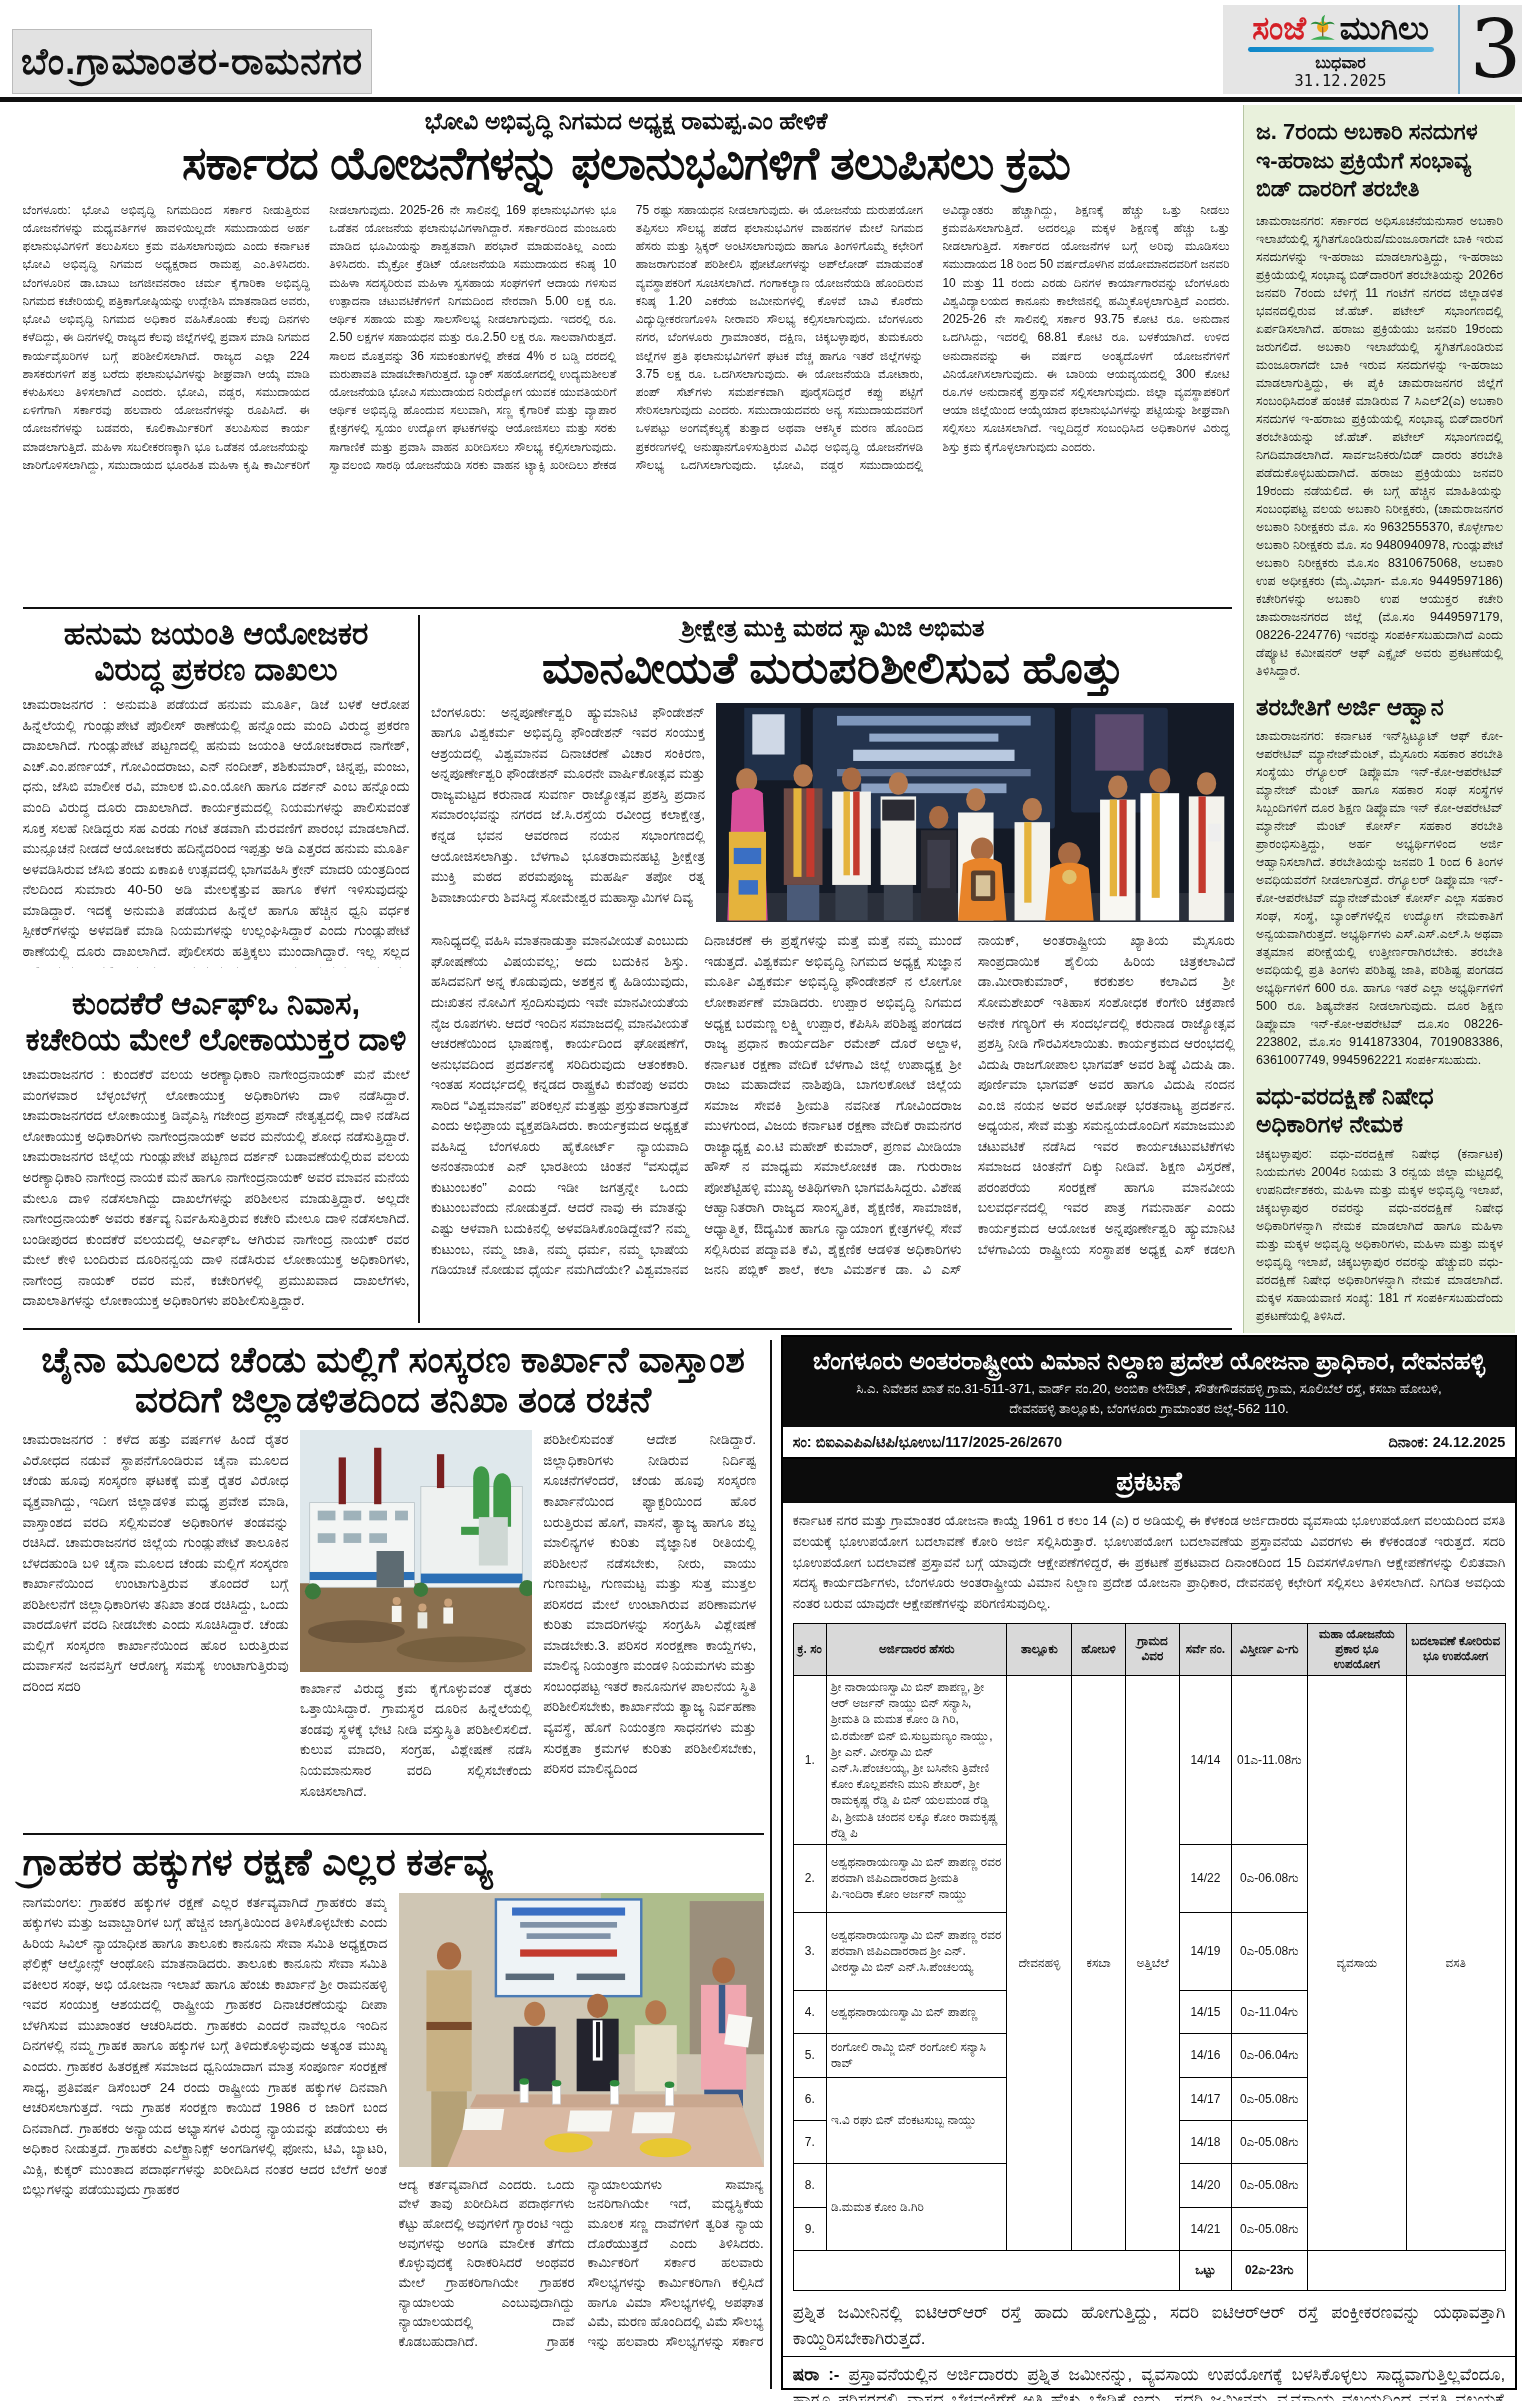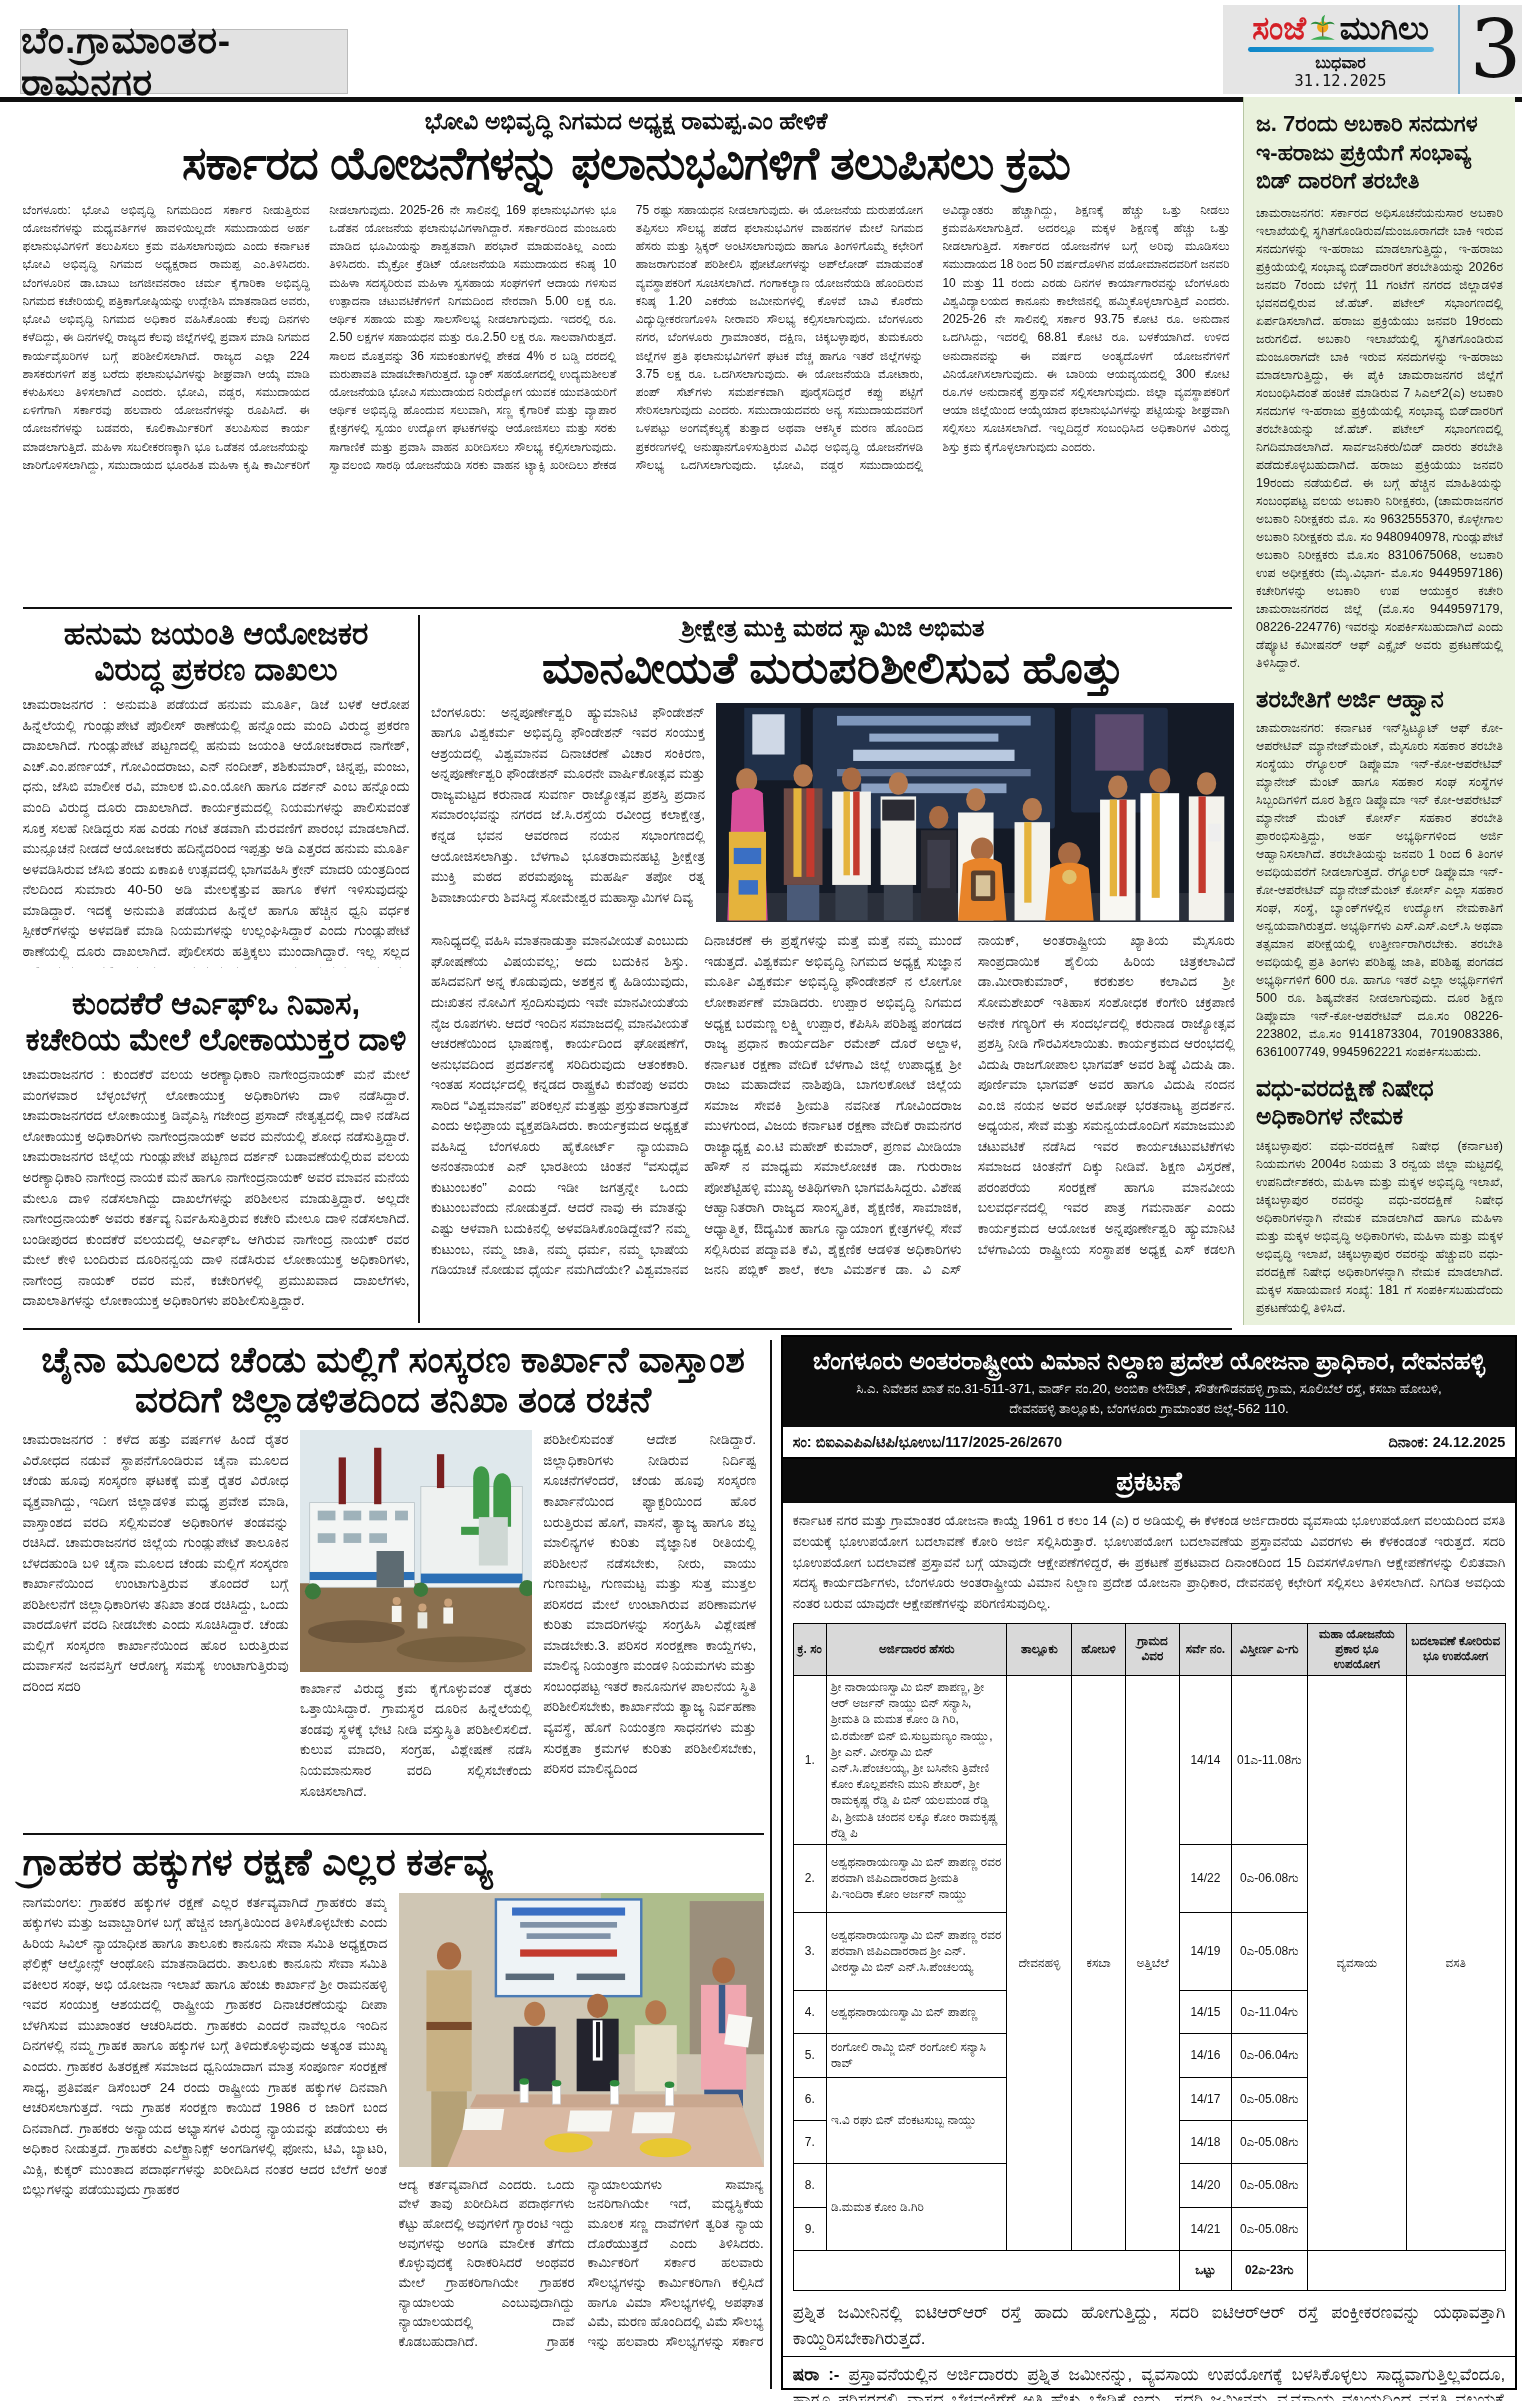--- a/index.html
+++ b/index.html
@@ -56,21 +56,21 @@
   .nnote{padding:4.8px 9.7px;font-size:17px;line-height:1.5;text-align:justify;}
   .rule-v{background:#111;}
   .rule-h{background:#111;}
   svg{display:block;}
 </style>
 </head>
 <body>
 
 <div class="page">
 
-  <div class="abs section-box" style="left:20px;top:29px;width:328px;height:65px;">
+  <div class="abs section-box" style="left:12px;top:29px;width:360px;height:65px;">
     <span>ಬೆಂ.ಗ್ರಾಮಾಂತರ-ರಾಮನಗರ</span>
   </div>
 
   <div class="abs masthead" style="left:1209px;top:4.8px;width:308px;height:89px;">
     <div class="mast-left">
       <div class="logo-row">
         <span class="logo-red">ಸಂಜೆ</span>
         <span>
           <svg width="27.4" height="27.4" viewBox="0 0 34 34">
             <circle cx="17" cy="16" r="7" fill="#f2a71b"></circle>
@@ -91,21 +91,21 @@
   </div>
 
   <div class="abs black-rule" style="left:0;top:97px;width:1523px;height:4.8px;"></div>
 
   <div class="abs" style="left:22.6px;top:108px;width:1207px;">
     <div class="kicker c">ಭೋವಿ ಅಭಿವೃದ್ಧಿ ನಿಗಮದ ಅಧ್ಯಕ್ಷ ರಾಮಪ್ಪ.ಎಂ ಹೇಳಿಕೆ</div>
     <div class="headline-xl c" style="margin-top:4.8px;">ಸರ್ಕಾರದ ಯೋಜನೆಗಳನ್ನು ಫಲಾನುಭವಿಗಳಿಗೆ ತಲುಪಿಸಲು ಕ್ರಮ</div>
     <div class="body-txt jus cols4 clip" style="margin-top:13px;height:386px;">ಬೆಂಗಳೂರು: ಭೋವಿ ಅಭಿವೃದ್ಧಿ ನಿಗಮದಿಂದ ಸರ್ಕಾರ ನೀಡುತ್ತಿರುವ ಯೋಜನೆಗಳನ್ನು ಮಧ್ಯವರ್ತಿಗಳ ಹಾವಳಿಯಿಲ್ಲದೇ ಸಮುದಾಯದ ಅರ್ಹ ಫಲಾನುಭವಿಗಳಿಗೆ ತಲುಪಿಸಲು ಕ್ರಮ ವಹಿಸಲಾಗುವುದು ಎಂದು ಕರ್ನಾಟಕ ಭೋವಿ ಅಭಿವೃದ್ಧಿ ನಿಗಮದ ಅಧ್ಯಕ್ಷರಾದ ರಾಮಪ್ಪ ಎಂ.ತಿಳಿಸಿದರು. ಬೆಂಗಳೂರಿನ ಡಾ.ಬಾಬು ಜಗಜೀವನರಾಂ ಚರ್ಮ ಕೈಗಾರಿಕಾ ಅಭಿವೃದ್ಧಿ ನಿಗಮದ ಕಚೇರಿಯಲ್ಲಿ ಪತ್ರಿಕಾಗೋಷ್ಠಿಯನ್ನು ಉದ್ದೇಶಿಸಿ ಮಾತನಾಡಿದ ಅವರು, ಭೋವಿ ಅಭಿವೃದ್ಧಿ ನಿಗಮದ ಅಧಿಕಾರ ವಹಿಸಿಕೊಂಡು ಕೆಲವು ದಿನಗಳು ಕಳೆದಿದ್ದು, ಈ ದಿನಗಳಲ್ಲಿ ರಾಜ್ಯದ ಕೆಲವು ಜಿಲ್ಲೆಗಳಲ್ಲಿ ಪ್ರವಾಸ ಮಾಡಿ ನಿಗಮದ ಕಾರ್ಯವೈಖರಿಗಳ ಬಗ್ಗೆ ಪರಿಶೀಲಿಸಲಾಗಿದೆ. ರಾಜ್ಯದ ಎಲ್ಲಾ 224 ಶಾಸಕರುಗಳಿಗೆ ಪತ್ರ ಬರೆದು ಫಲಾನುಭವಿಗಳನ್ನು ಶೀಘ್ರವಾಗಿ ಆಯ್ಕೆ ಮಾಡಿ ಕಳುಹಿಸಲು ತಿಳಿಸಲಾಗಿದೆ ಎಂದರು. ಭೋವಿ, ವಡ್ಡರ, ಸಮುದಾಯದ ಏಳಿಗೆಗಾಗಿ ಸರ್ಕಾರವು ಹಲವಾರು ಯೋಜನೆಗಳನ್ನು ರೂಪಿಸಿದೆ. ಈ ಯೋಜನೆಗಳನ್ನು ಬಡವರು, ಕೂಲಿಕಾರ್ಮಿಕರಿಗೆ ತಲುಪಿಸುವ ಕಾರ್ಯ ಮಾಡಲಾಗುತ್ತಿದೆ. ಮಹಿಳಾ ಸಬಲೀಕರಣಕ್ಕಾಗಿ ಭೂ ಒಡೆತನ ಯೋಜನೆಯನ್ನು ಜಾರಿಗೊಳಿಸಲಾಗಿದ್ದು, ಸಮುದಾಯದ ಭೂರಹಿತ ಮಹಿಳಾ ಕೃಷಿ ಕಾರ್ಮಿಕರಿಗೆ ನೀಡಲಾಗುವುದು. 2025-26 ನೇ ಸಾಲಿನಲ್ಲಿ 169 ಫಲಾನುಭವಿಗಳು ಭೂ ಒಡೆತನ ಯೋಜನೆಯ ಫಲಾನುಭವಿಗಳಾಗಿದ್ದಾರೆ. ಸರ್ಕಾರದಿಂದ ಮಂಜೂರು ಮಾಡಿದ ಭೂಮಿಯನ್ನು ಶಾಶ್ವತವಾಗಿ ಪರಭಾರೆ ಮಾಡುವಂತಿಲ್ಲ ಎಂದು ತಿಳಿಸಿದರು. ಮೈಕ್ರೋ ಕ್ರೆಡಿಟ್ ಯೋಜನೆಯಡಿ ಸಮುದಾಯದ ಕನಿಷ್ಠ 10 ಮಹಿಳಾ ಸದಸ್ಯರಿರುವ ಮಹಿಳಾ ಸ್ವಸಹಾಯ ಸಂಘಗಳಿಗೆ ಆದಾಯ ಗಳಿಸುವ ಉತ್ಪಾದನಾ ಚಟುವಟಿಕೆಗಳಿಗೆ ನಿಗಮದಿಂದ ನೇರವಾಗಿ 5.00 ಲಕ್ಷ ರೂ. ಆರ್ಥಿಕ ಸಹಾಯ ಮತ್ತು ಸಾಲಸೌಲಭ್ಯ ನೀಡಲಾಗುವುದು. ಇದರಲ್ಲಿ ರೂ. 2.50 ಲಕ್ಷಗಳ ಸಹಾಯಧನ ಮತ್ತು ರೂ.2.50 ಲಕ್ಷ ರೂ. ಸಾಲವಾಗಿರುತ್ತದೆ. ಸಾಲದ ಮೊತ್ತವನ್ನು 36 ಸಮಕಂತುಗಳಲ್ಲಿ ಶೇಕಡ 4% ರ ಬಡ್ಡಿ ದರದಲ್ಲಿ ಮರುಪಾವತಿ ಮಾಡಬೇಕಾಗಿರುತ್ತದೆ. ಬ್ಯಾಂಕ್ ಸಹಯೋಗದಲ್ಲಿ ಉದ್ಯಮಶೀಲತೆ ಯೋಜನೆಯಡಿ ಭೋವಿ ಸಮುದಾಯದ ನಿರುದ್ಯೋಗ ಯುವಕ ಯುವತಿಯರಿಗೆ ಆರ್ಥಿಕ ಅಭಿವೃದ್ಧಿ ಹೊಂದುವ ಸಲುವಾಗಿ, ಸಣ್ಣ ಕೈಗಾರಿಕೆ ಮತ್ತು ವ್ಯಾಪಾರ ಕ್ಷೇತ್ರಗಳಲ್ಲಿ ಸ್ವಯಂ ಉದ್ಯೋಗ ಘಟಕಗಳನ್ನು ಆಯೋಜಿಸಲು ಮತ್ತು ಸರಕು ಸಾಗಾಣಿಕೆ ಮತ್ತು ಪ್ರವಾಸಿ ವಾಹನ ಖರೀದಿಸಲು ಸೌಲಭ್ಯ ಕಲ್ಪಿಸಲಾಗುವುದು. ಸ್ವಾವಲಂಬಿ ಸಾರಥಿ ಯೋಜನೆಯಡಿ ಸರಕು ವಾಹನ ಟ್ಯಾಕ್ಸಿ ಖರೀದಿಲು ಶೇಕಡ 75 ರಷ್ಟು ಸಹಾಯಧನ ನೀಡಲಾಗುವುದು. ಈ ಯೋಜನೆಯ ದುರುಪಯೋಗ ತಪ್ಪಿಸಲು ಸೌಲಭ್ಯ ಪಡೆದ ಫಲಾನುಭವಿಗಳ ವಾಹನಗಳ ಮೇಲೆ ನಿಗಮದ ಹೆಸರು ಮತ್ತು ಸ್ಟಿಕ್ಕರ್ ಅಂಟಿಸಲಾಗುವುದು ಹಾಗೂ ತಿಂಗಳಿಗೊಮ್ಮೆ ಕಛೇರಿಗೆ ಹಾಜರಾಗುವಂತೆ ಪರಿಶೀಲಿಸಿ ಫೋಟೋಗಳನ್ನು ಅಪ್‌ಲೋಡ್ ಮಾಡುವಂತೆ ವ್ಯವಸ್ಥಾಪಕರಿಗೆ ಸೂಚಿಸಲಾಗಿದೆ. ಗಂಗಾಕಲ್ಯಾಣ ಯೋಜನೆಯಡಿ ಹೊಂದಿರುವ ಕನಿಷ್ಠ 1.20 ಎಕರೆಯ ಜಮೀನುಗಳಲ್ಲಿ ಕೊಳವೆ ಬಾವಿ ಕೊರೆದು ವಿದ್ಯುದ್ದೀಕರಣಗೊಳಿಸಿ ನೀರಾವರಿ ಸೌಲಭ್ಯ ಕಲ್ಪಿಸಲಾಗುವುದು. ಬೆಂಗಳೂರು ನಗರ, ಬೆಂಗಳೂರು ಗ್ರಾಮಾಂತರ, ದಕ್ಷಿಣ, ಚಿಕ್ಕಬಳ್ಳಾಪುರ, ತುಮಕೂರು ಜಿಲ್ಲೆಗಳ ಪ್ರತಿ ಫಲಾನುಭವಿಗಳಿಗೆ ಘಟಕ ವೆಚ್ಚ ಹಾಗೂ ಇತರೆ ಜಿಲ್ಲೆಗಳನ್ನು 3.75 ಲಕ್ಷ ರೂ. ಒದಗಿಸಲಾಗುವುದು. ಈ ಯೋಜನೆಯಡಿ ಮೋಟಾರು, ಪಂಪ್ ಸೆಟ್‌ಗಳು ಸಮರ್ಪಕವಾಗಿ ಪೂರೈಸದಿದ್ದರೆ ಕಪ್ಪು ಪಟ್ಟಿಗೆ ಸೇರಿಸಲಾಗುವುದು ಎಂದರು. ಸಮುದಾಯದವರು ಅನ್ಯ ಸಮುದಾಯದವರಿಗೆ ಒಳಪಟ್ಟು ಅಂಗವೈಕಲ್ಯಕ್ಕೆ ತುತ್ತಾದ ಅಥವಾ ಆಕಸ್ಮಿಕ ಮರಣ ಹೊಂದಿದ ಪ್ರಕರಣಗಳಲ್ಲಿ ಅನುಷ್ಠಾನಗೊಳಿಸುತ್ತಿರುವ ವಿವಿಧ ಅಭಿವೃದ್ಧಿ ಯೋಜನೆಗಳಡಿ ಸೌಲಭ್ಯ ಒದಗಿಸಲಾಗುವುದು. ಭೋವಿ, ವಡ್ಡರ ಸಮುದಾಯದಲ್ಲಿ ಅವಿದ್ಯಾಂತರು ಹೆಚ್ಚಾಗಿದ್ದು, ಶಿಕ್ಷಣಕ್ಕೆ ಹೆಚ್ಚು ಒತ್ತು ನೀಡಲು ಕ್ರಮವಹಿಸಲಾಗುತ್ತಿದೆ. ಅದರಲ್ಲೂ ಮಕ್ಕಳ ಶಿಕ್ಷಣಕ್ಕೆ ಹೆಚ್ಚು ಒತ್ತು ನೀಡಲಾಗುತ್ತಿದೆ. ಸರ್ಕಾರದ ಯೋಜನೆಗಳ ಬಗ್ಗೆ ಅರಿವು ಮೂಡಿಸಲು ಸಮುದಾಯದ 18 ರಿಂದ 50 ವರ್ಷದೊಳಗಿನ ವಯೋಮಾನದವರಿಗೆ ಜನವರಿ 10 ಮತ್ತು 11 ರಂದು ಎರಡು ದಿನಗಳ ಕಾರ್ಯಾಗಾರವನ್ನು ಬೆಂಗಳೂರು ವಿಶ್ವವಿದ್ಯಾಲಯದ ಕಾನೂನು ಕಾಲೇಜಿನಲ್ಲಿ ಹಮ್ಮಿಕೊಳ್ಳಲಾಗುತ್ತಿದೆ ಎಂದರು. 2025-26 ನೇ ಸಾಲಿನಲ್ಲಿ ಸರ್ಕಾರ 93.75 ಕೋಟಿ ರೂ. ಅನುದಾನ ಒದಗಿಸಿದ್ದು, ಇದರಲ್ಲಿ 68.81 ಕೋಟಿ ರೂ. ಬಳಕೆಯಾಗಿದೆ. ಉಳಿದ ಅನುದಾನವನ್ನು ಈ ವರ್ಷದ ಅಂತ್ಯದೊಳಗೆ ಯೋಜನೆಗಳಿಗೆ ವಿನಿಯೋಗಿಸಲಾಗುವುದು. ಈ ಬಾರಿಯ ಆಯವ್ಯಯದಲ್ಲಿ 300 ಕೋಟಿ ರೂ.ಗಳ ಅನುದಾನಕ್ಕೆ ಪ್ರಸ್ತಾವನೆ ಸಲ್ಲಿಸಲಾಗುವುದು. ಜಿಲ್ಲಾ ವ್ಯವಸ್ಥಾಪಕರಿಗೆ ಆಯಾ ಜಿಲ್ಲೆಯಿಂದ ಆಯ್ಕೆಯಾದ ಫಲಾನುಭವಿಗಳನ್ನು ಪಟ್ಟಿಯನ್ನು ಶೀಘ್ರವಾಗಿ ಸಲ್ಲಿಸಲು ಸೂಚಿಸಲಾಗಿದೆ. ಇಲ್ಲದಿದ್ದರೆ ಸಂಬಂಧಿಸಿದ ಅಧಿಕಾರಿಗಳ ವಿರುದ್ಧ ಶಿಸ್ತು ಕ್ರಮ ಕೈಗೊಳ್ಳಲಾಗುವುದು ಎಂದರು.</div>
   </div>
 
-  <div class="abs sidebar clip" style="left:1243px;top:97px;width:272px;height:1228px;">
+  <div class="abs sidebar clip" style="left:1243px;top:105px;width:272px;height:1228px;">
     <div class="sb-title">ಜ. 7ರಂದು ಅಬಕಾರಿ ಸನದುಗಳ ಇ-ಹರಾಜು ಪ್ರಕ್ರಿಯೆಗೆ ಸಂಭಾವ್ಯ ಬಿಡ್ ದಾರರಿಗೆ ತರಬೇತಿ</div>
     <div class="sb-body">ಚಾಮರಾಜನಗರ: ಸರ್ಕಾರದ ಅಧಿಸೂಚನೆಯನುಸಾರ ಅಬಕಾರಿ ಇಲಾಖೆಯಲ್ಲಿ ಸ್ಥಗಿತಗೊಂಡಿರುವ/ಮಂಜೂರಾಗದೇ ಬಾಕಿ ಇರುವ ಸನದುಗಳನ್ನು ಇ-ಹರಾಜು ಮಾಡಲಾಗುತ್ತಿದ್ದು, ಇ-ಹರಾಜು ಪ್ರಕ್ರಿಯೆಯಲ್ಲಿ ಸಂಭಾವ್ಯ ಬಿಡ್‌ದಾರರಿಗೆ ತರಬೇತಿಯನ್ನು 2026ರ ಜನವರಿ 7ರಂದು ಬೆಳಿಗ್ಗೆ 11 ಗಂಟೆಗೆ ನಗರದ ಜಿಲ್ಲಾಡಳಿತ ಭವನದಲ್ಲಿರುವ ಜೆ.ಹೆಚ್. ಪಟೇಲ್ ಸಭಾಂಗಣದಲ್ಲಿ ಏರ್ಪಡಿಸಲಾಗಿದೆ. ಹರಾಜು ಪ್ರಕ್ರಿಯೆಯು ಜನವರಿ 19ರಂದು ಜರುಗಲಿದೆ. ಅಬಕಾರಿ ಇಲಾಖೆಯಲ್ಲಿ ಸ್ಥಗಿತಗೊಂಡಿರುವ ಮಂಜೂರಾಗದೇ ಬಾಕಿ ಇರುವ ಸನದುಗಳನ್ನು ಇ-ಹರಾಜು ಮಾಡಲಾಗುತ್ತಿದ್ದು, ಈ ಪೈಕಿ ಚಾಮರಾಜನಗರ ಜಿಲ್ಲೆಗೆ ಸಂಬಂಧಿಸಿದಂತೆ ಹಂಚಿಕೆ ಮಾಡಿರುವ 7 ಸಿಎಲ್2(ಎ) ಅಬಕಾರಿ ಸನದುಗಳ ಇ-ಹರಾಜು ಪ್ರಕ್ರಿಯೆಯಲ್ಲಿ ಸಂಭಾವ್ಯ ಬಿಡ್‌ದಾರರಿಗೆ ತರಬೇತಿಯನ್ನು ಜೆ.ಹೆಚ್. ಪಟೇಲ್ ಸಭಾಂಗಣದಲ್ಲಿ ನಿಗದಿಮಾಡಲಾಗಿದೆ. ಸಾರ್ವಜನಿಕರು/ಬಿಡ್ ದಾರರು ತರಬೇತಿ ಪಡೆದುಕೊಳ್ಳಬಹುದಾಗಿದೆ. ಹರಾಜು ಪ್ರಕ್ರಿಯೆಯು ಜನವರಿ 19ರಂದು ನಡೆಯಲಿದೆ. ಈ ಬಗ್ಗೆ ಹೆಚ್ಚಿನ ಮಾಹಿತಿಯನ್ನು ಸಂಬಂಧಪಟ್ಟ ವಲಯ ಅಬಕಾರಿ ನಿರೀಕ್ಷಕರು, (ಚಾಮರಾಜನಗರ ಅಬಕಾರಿ ನಿರೀಕ್ಷಕರು ಮೊ. ಸಂ 9632555370, ಕೊಳ್ಳೇಗಾಲ ಅಬಕಾರಿ ನಿರೀಕ್ಷಕರು ಮೊ. ಸಂ 9480940978, ಗುಂಡ್ಲುಪೇಟೆ ಅಬಕಾರಿ ನಿರೀಕ್ಷಕರು ಮೊ.ಸಂ 8310675068, ಅಬಕಾರಿ ಉಪ ಅಧೀಕ್ಷಕರು (ಮೈ.ವಿಭಾಗ- ಮೊ.ಸಂ 9449597186) ಕಚೇರಿಗಳನ್ನು ಅಬಕಾರಿ ಉಪ ಆಯುಕ್ತರ ಕಚೇರಿ ಚಾಮರಾಜನಗರದ ಜಿಲ್ಲೆ (ಮೊ.ಸಂ 9449597179, 08226-224776) ಇವರನ್ನು ಸಂಪರ್ಕಿಸಬಹುದಾಗಿದೆ ಎಂದು ಡೆಪ್ಯೂಟಿ ಕಮೀಷನರ್ ಆಫ್ ಎಕ್ಸೈಜ್ ಅವರು ಪ್ರಕಟಣೆಯಲ್ಲಿ ತಿಳಿಸಿದ್ದಾರೆ.</div>
     <div class="sb-sub">ತರಬೇತಿಗೆ ಅರ್ಜಿ ಆಹ್ವಾನ</div>
     <div class="sb-body">ಚಾಮರಾಜನಗರ: ಕರ್ನಾಟಕ ಇನ್‌ಸ್ಟಿಟ್ಯೂಟ್ ಆಫ್ ಕೋ-ಆಪರೇಟಿವ್ ಮ್ಯಾನೇಜ್‌ಮೆಂಟ್, ಮೈಸೂರು ಸಹಕಾರ ತರಬೇತಿ ಸಂಸ್ಥೆಯು ರೆಗ್ಯೂಲರ್ ಡಿಪ್ಲೊಮಾ ಇನ್-ಕೋ-ಆಪರೇಟಿವ್ ಮ್ಯಾನೇಜ್ ಮೆಂಟ್ ಹಾಗೂ ಸಹಕಾರ ಸಂಘ ಸಂಸ್ಥೆಗಳ ಸಿಬ್ಬಂದಿಗಳಿಗೆ ದೂರ ಶಿಕ್ಷಣ ಡಿಪ್ಲೊಮಾ ಇನ್ ಕೋ-ಆಪರೇಟಿವ್ ಮ್ಯಾನೇಜ್ ಮೆಂಟ್ ಕೋರ್ಸ್ ಸಹಕಾರ ತರಬೇತಿ ಪ್ರಾರಂಭಿಸುತ್ತಿದ್ದು, ಅರ್ಹ ಅಭ್ಯರ್ಥಿಗಳಿಂದ ಅರ್ಜಿ ಆಹ್ವಾನಿಸಲಾಗಿದೆ. ತರಬೇತಿಯನ್ನು ಜನವರಿ 1 ರಿಂದ 6 ತಿಂಗಳ ಅವಧಿಯವರೆಗೆ ನೀಡಲಾಗುತ್ತದೆ. ರೆಗ್ಯೂಲರ್ ಡಿಪ್ಲೊಮಾ ಇನ್-ಕೋ-ಆಪರೇಟಿವ್ ಮ್ಯಾನೇಜ್‌ಮೆಂಟ್ ಕೋರ್ಸ್ ಎಲ್ಲಾ ಸಹಕಾರ ಸಂಘ, ಸಂಸ್ಥೆ, ಬ್ಯಾಂಕ್‌ಗಳಲ್ಲಿನ ಉದ್ಯೋಗ ನೇಮಕಾತಿಗೆ ಅನ್ವಯವಾಗಿರುತ್ತದೆ. ಅಭ್ಯರ್ಥಿಗಳು ಎಸ್.ಎಸ್.ಎಲ್.ಸಿ ಅಥವಾ ತತ್ಸಮಾನ ಪರೀಕ್ಷೆಯಲ್ಲಿ ಉತ್ತೀರ್ಣರಾಗಿರಬೇಕು. ತರಬೇತಿ ಅವಧಿಯಲ್ಲಿ ಪ್ರತಿ ತಿಂಗಳು ಪರಿಶಿಷ್ಟ ಜಾತಿ, ಪರಿಶಿಷ್ಟ ಪಂಗಡದ ಅಭ್ಯರ್ಥಿಗಳಿಗೆ 600 ರೂ. ಹಾಗೂ ಇತರೆ ಎಲ್ಲಾ ಅಭ್ಯರ್ಥಿಗಳಿಗೆ 500 ರೂ. ಶಿಷ್ಯವೇತನ ನೀಡಲಾಗುವುದು. ದೂರ ಶಿಕ್ಷಣ ಡಿಪ್ಲೊಮಾ ಇನ್-ಕೋ-ಆಪರೇಟಿವ್ ದೂ.ಸಂ 08226-223802, ಮೊ.ಸಂ 9141873304, 7019083386, 6361007749, 9945962221 ಸಂಪರ್ಕಿಸಬಹುದು.</div>
     <div class="sb-sub">ವಧು-ವರದಕ್ಷಿಣೆ ನಿಷೇಧ ಅಧಿಕಾರಿಗಳ ನೇಮಕ</div>
     <div class="sb-body">ಚಿಕ್ಕಬಳ್ಳಾಪುರ: ವಧು-ವರದಕ್ಷಿಣೆ ನಿಷೇಧ (ಕರ್ನಾಟಕ) ನಿಯಮಗಳು 2004ರ ನಿಯಮ 3 ರನ್ವಯ ಜಿಲ್ಲಾ ಮಟ್ಟದಲ್ಲಿ ಉಪನಿರ್ದೇಶಕರು, ಮಹಿಳಾ ಮತ್ತು ಮಕ್ಕಳ ಅಭಿವೃದ್ಧಿ ಇಲಾಖೆ, ಚಿಕ್ಕಬಳ್ಳಾಪುರ ರವರನ್ನು ವಧು-ವರದಕ್ಷಿಣೆ ನಿಷೇಧ ಅಧಿಕಾರಿಗಳನ್ನಾಗಿ ನೇಮಕ ಮಾಡಲಾಗಿದೆ ಹಾಗೂ ಮಹಿಳಾ ಮತ್ತು ಮಕ್ಕಳ ಅಭಿವೃದ್ಧಿ ಅಧಿಕಾರಿಗಳು, ಮಹಿಳಾ ಮತ್ತು ಮಕ್ಕಳ ಅಭಿವೃದ್ಧಿ ಇಲಾಖೆ, ಚಿಕ್ಕಬಳ್ಳಾಪುರ ರವರನ್ನು ಹೆಚ್ಚುವರಿ ವಧು-ವರದಕ್ಷಿಣೆ ನಿಷೇಧ ಅಧಿಕಾರಿಗಳನ್ನಾಗಿ ನೇಮಕ ಮಾಡಲಾಗಿದೆ. ಮಕ್ಕಳ ಸಹಾಯವಾಣಿ ಸಂಖ್ಯೆ: 181 ಗೆ ಸಂಪರ್ಕಿಸಬಹುದೆಂದು ಪ್ರಕಟಣೆಯಲ್ಲಿ ತಿಳಿಸಿದೆ.</div>
   </div>
 
   <div class="abs rule-h" style="left:22.6px;top:607px;width:1209px;height:2.4px;"></div>
   <div class="abs rule-v" style="left:418px;top:615px;width:1.6px;height:708px;"></div>

